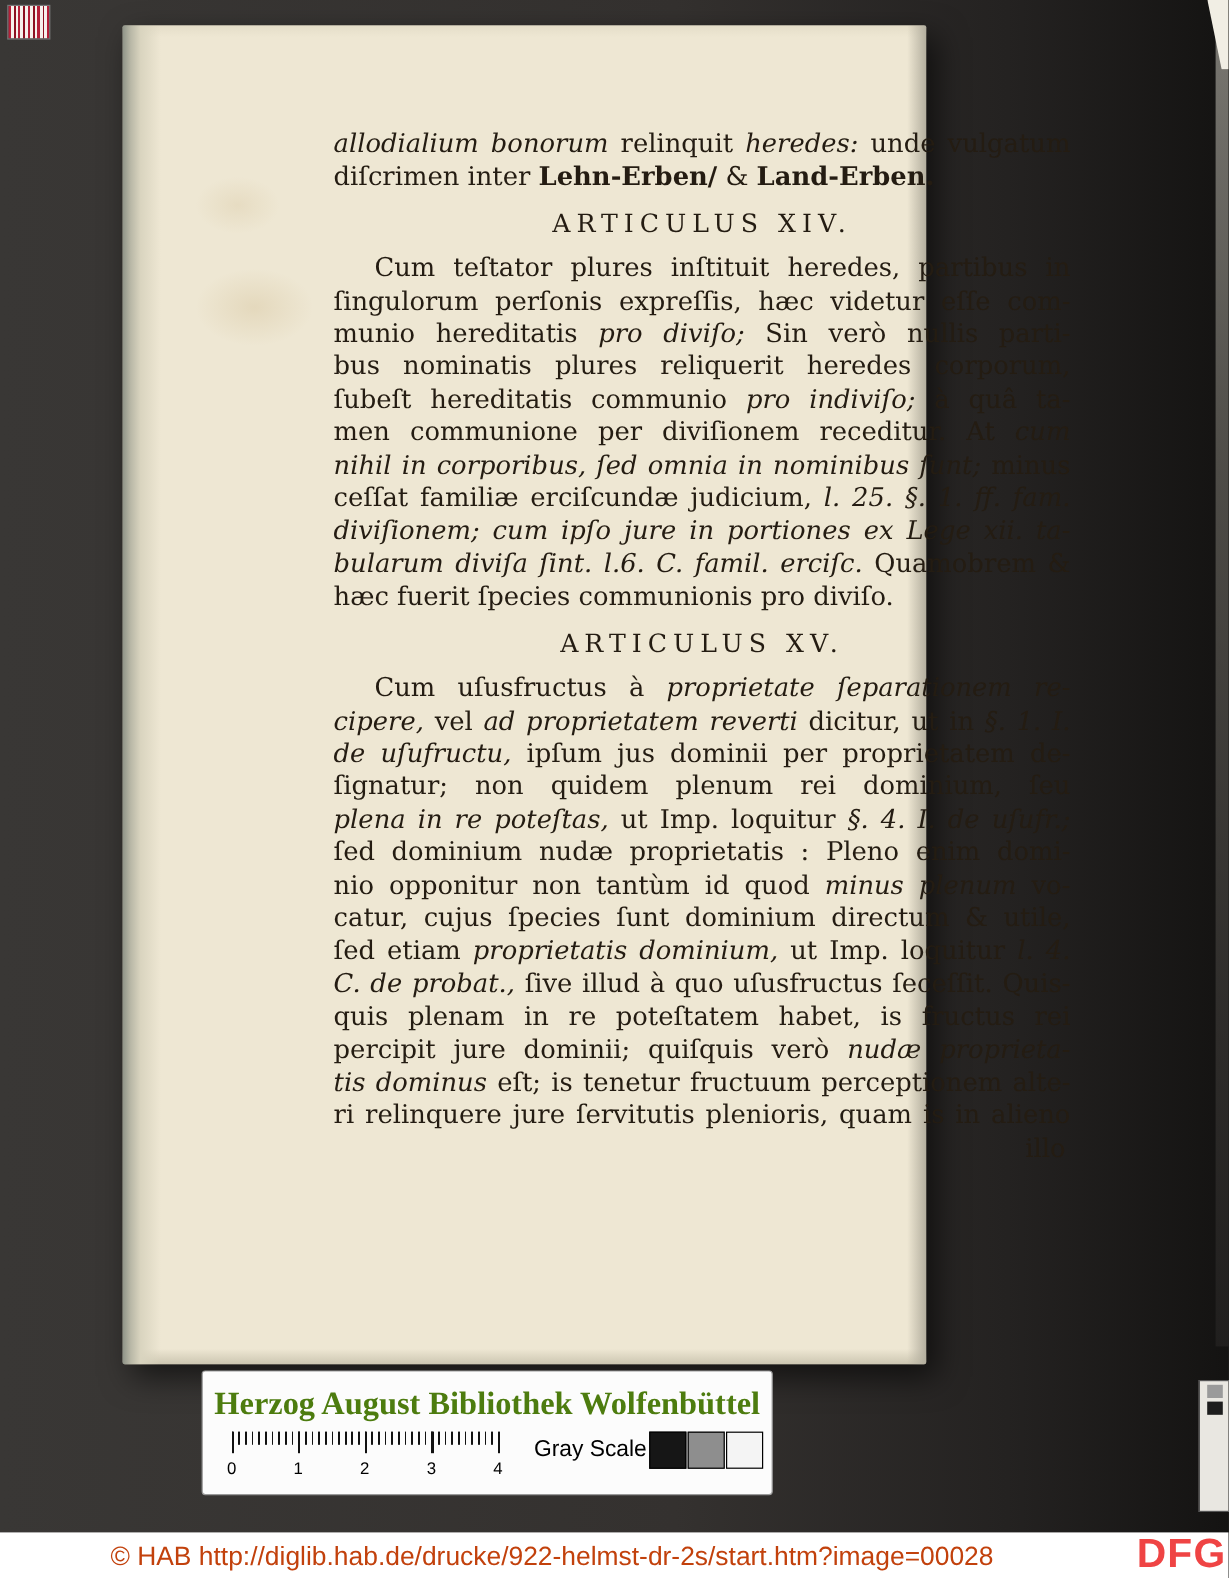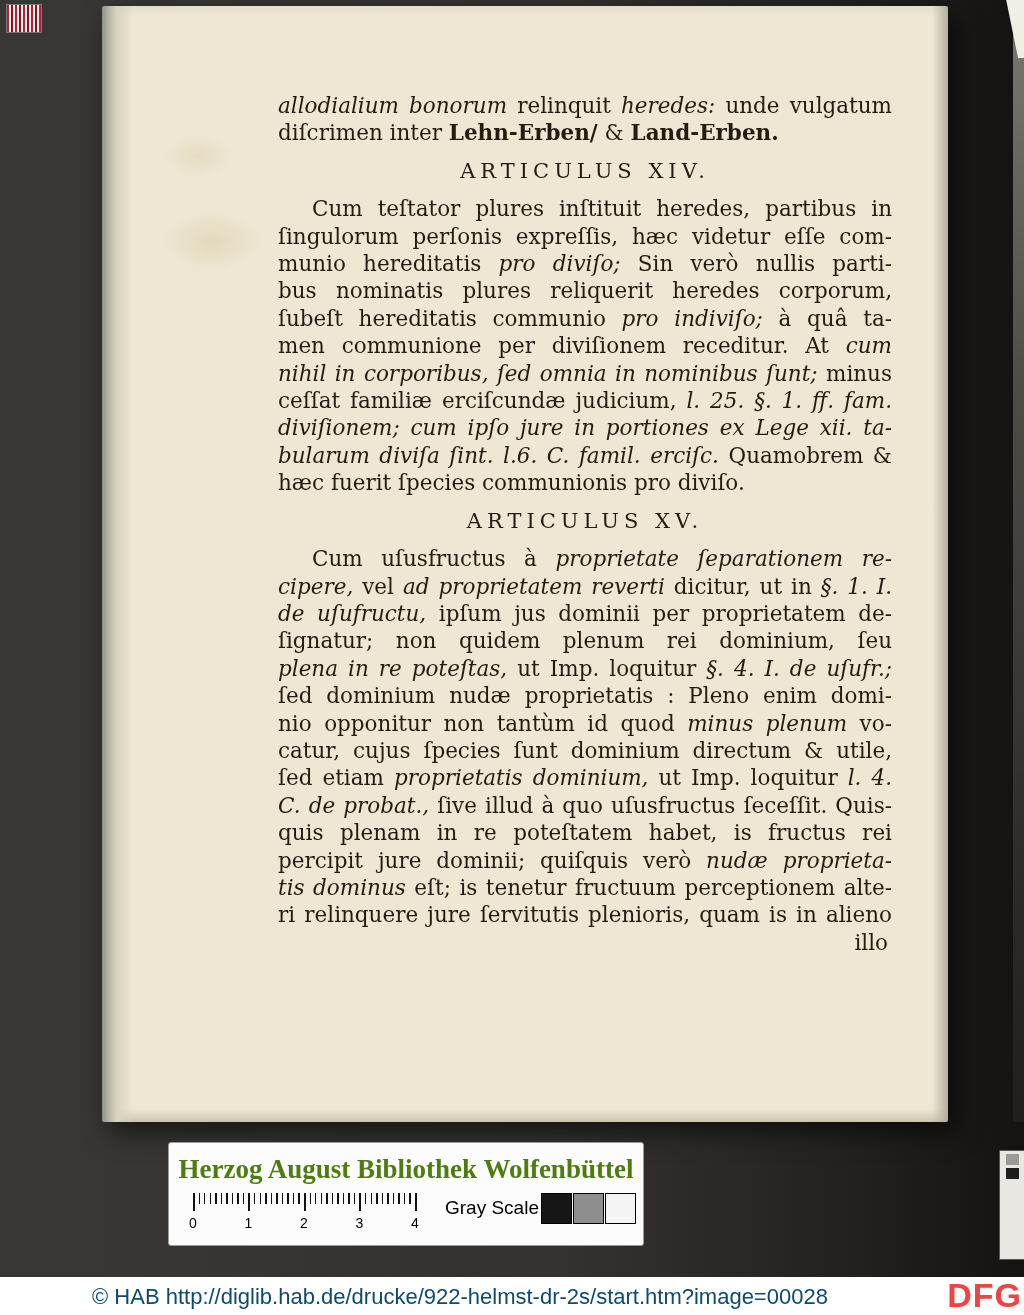--- a/index.html
+++ b/index.html
@@ -1,21 +1,21 @@
 <!DOCTYPE html>
 <html><head>
 <meta charset="utf-8">
 <style>
   html,body{margin:0;padding:0;background:#1d1c1b;}
   #stage{position:relative;width:1024px;height:1315px;overflow:hidden;
     background:linear-gradient(90deg,#393735 0%,#34312f 55%,#242221 82%,#141312 100%);
     font-family:"DejaVu Serif",serif;}
 
   
-  .page{position:absolute;left:102px;top:6px;width:846px;height:1116px;border-radius:2px;
+  .page{position:absolute;left:102px;top:21px;width:670px;height:1116px;border-radius:2px;
     background:
       radial-gradient(70px 46px at 110px 235px, rgba(176,140,72,.16), transparent 70%),
       radial-gradient(50px 34px at 96px 150px, rgba(176,140,72,.12), transparent 70%),
       linear-gradient(90deg,#8d9287 0px,#b9b8a7 7px,#d9d4bf 15px,rgba(238,231,211,0) 32px),
       linear-gradient(270deg,#b3ae9e 0px,rgba(238,231,211,0) 16px),
       linear-gradient(0deg,#ccc6b1 0px,rgba(238,231,211,0) 13px),
       linear-gradient(180deg,#e4ddc8 0px,rgba(238,231,211,0) 10px),
       #eee7d3;
     box-shadow:8px 10px 26px rgba(0,0,0,.6);}
   .text-block{position:absolute;left:176px;top:86px;width:614px;color:#241c12;
@@ -58,21 +58,21 @@
     background:repeating-linear-gradient(90deg,#111 0 1.8px,transparent 1.8px 55.5px);}
   .ruler-nums{position:absolute;left:6px;top:24px;width:224px;height:16px;
     font:14px "Liberation Sans",sans-serif;color:#000;}
   .ruler-nums span{position:absolute;transform:translateX(-50%);}
   .grayscale-label{position:absolute;left:258px;top:6px;font:19px "Liberation Sans",sans-serif;color:#000;}
   .swatches{position:absolute;left:354px;top:2px;display:flex;}
   .swatches div{width:29px;height:29px;border:1px solid #000;margin-right:1px;}
 
   
   .footer-bar{position:absolute;left:0;top:1277px;width:1024px;height:38px;background:#fff;}
-  .footer-text{position:absolute;left:92px;top:7px;font:22px "Liberation Sans",sans-serif;color:#0c4a6e;white-space:nowrap;}
+  .footer-text{position:absolute;left:92px;top:7px;font:22px "Liberation Sans",sans-serif;color:#c2410c;white-space:nowrap;}
   .dfg-logo{position:absolute;right:2px;top:-1px;font:bold 34px "Liberation Sans",sans-serif;
     letter-spacing:1px;}
 </style>
 </head>
 <body>
 
 <div id="stage">
 
   <div class="color-strip strip-top"></div>
 

